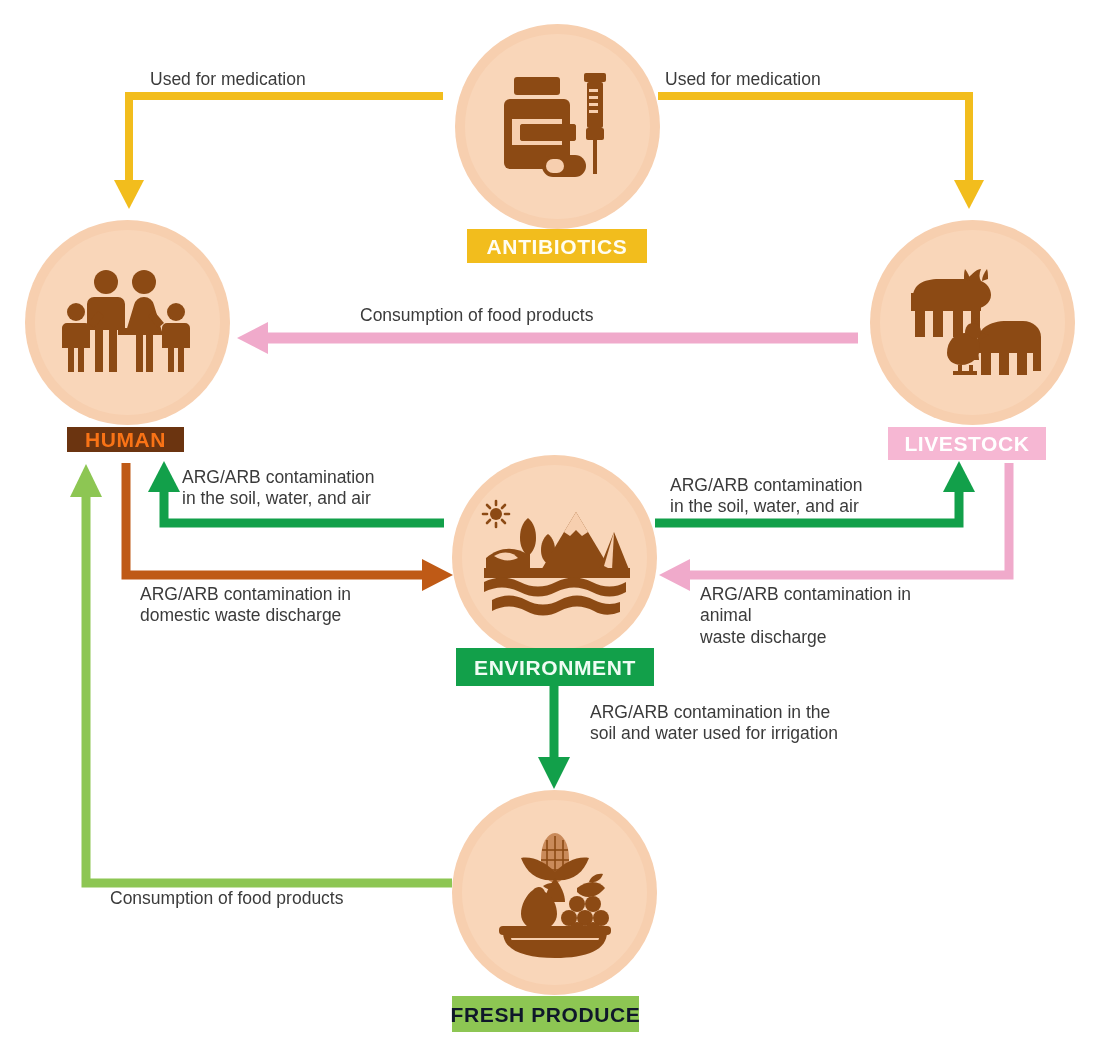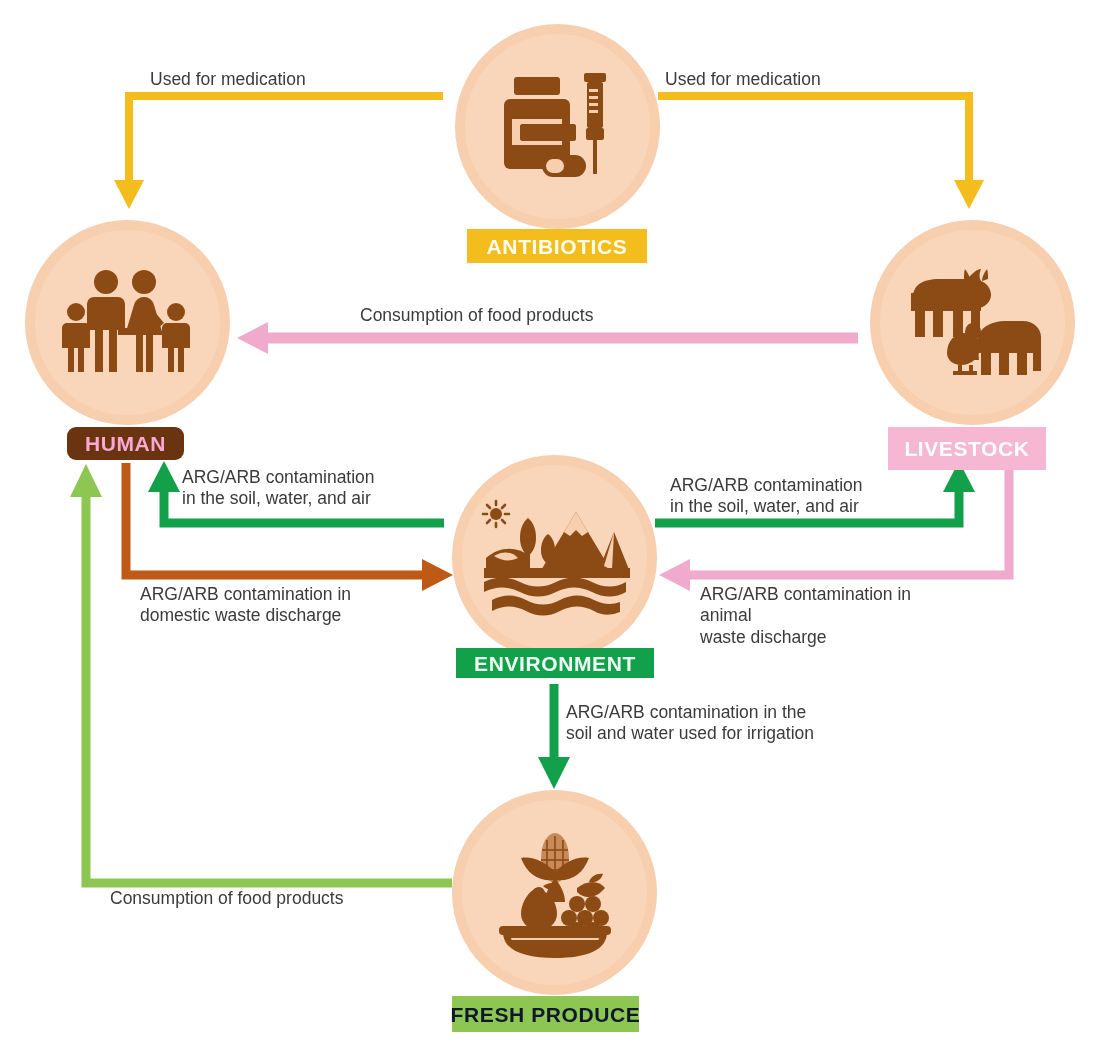--- a/index.html
+++ b/index.html
@@ -144,21 +144,21 @@
 
           <circle cx="118" cy="44" r="9"></circle>
           <path d="M109 55 h18 a5 5 0 0 1 5 5 v20 h-6 v24 h-6 v-24 h-4 v24 h-6 v-24 h-6 v-20 a5 5 0 0 1 5 -5 z"></path>
 
           <path d="M30 55 l10 -12 l6 5 l-10 12 z"></path>
           <path d="M106 55 l-10 -12 l-6 5 l10 12 z"></path>
           <path d="M60 60 h22 v7 h-22 z"></path>
         </g>
       </svg>
     </div>
-    <div class="badge" style="left:67px;top:427px;width:117px;height:33px;font-size:21px;background:#6B3410;color:#f9a8d4;border-radius:9px;">HUMAN</div>
+    <div class="badge" style="left:67px;top:427px;width:117px;height:25px;font-size:21px;background:#6B3410;color:#f97316;">HUMAN</div>
   </div>
 
   <div class="node">
     <div class="circle" style="left:870px;top:220px;width:205px;height:205px;">
       <div class="inner"></div>
       <svg width="140" height="120" viewBox="0 0 140 120">
         <g fill="#8C4A14">
 
           <path d="M10 34 c0 -12 10 -18 26 -18 h28 c6 -6 10 -10 14 -10 c-2 5 -2 9 0 12 c6 2 10 8 10 14 c0 8 -8 14 -18 14 h-60 z"></path>
           <path d="M62 6 c3 4 5 8 5 12 l-6 -2 c0 -4 0 -7 1 -10 z"></path>
@@ -180,21 +180,21 @@
           <path d="M62 70 c0 -6 3 -10 8 -10 c5 0 8 4 8 9 c0 4 -3 7 -7 7 z"></path>
           <path d="M70 57 c3 -3 6 -2 7 2 c-3 0 -5 0 -7 -2 z"></path>
           <path d="M78 70 l8 2 l-8 4 z"></path>
           <rect x="55" y="102" width="4" height="10"></rect>
           <rect x="66" y="102" width="4" height="10"></rect>
           <path d="M50 108 h12 v4 h-12 z"></path>
           <path d="M62 108 h12 v4 h-12 z"></path>
         </g>
       </svg>
     </div>
-    <div class="badge" style="left:888px;top:427px;width:158px;height:43px;font-size:21px;background:#F6B7D3;color:#FFFFFF;">LIVESTOCK</div>
+    <div class="badge" style="left:888px;top:427px;width:158px;height:33px;font-size:21px;background:#F6B7D3;color:#FFFFFF;">LIVESTOCK</div>
   </div>
 
   <div class="node">
     <div class="circle" style="left:452px;top:455px;width:205px;height:205px;">
       <div class="inner"></div>
       <svg width="150" height="120" viewBox="0 0 150 120">
         <g fill="#8C4A14">
 
           <circle cx="16" cy="16" r="6"></circle>
           <g stroke="#8C4A14" stroke-width="2.6" stroke-linecap="round">
@@ -222,21 +222,21 @@
           <path d="M6 60 c14 -12 30 -12 44 -2 v18 h-44 z"></path>
           <path d="M14 58 c10 -6 18 -4 24 2 c-8 4 -16 3 -24 -2 z" fill="#F7CFAF"></path>
 
           <rect x="4" y="70" width="146" height="10"></rect>
 
           <path d="M4 84 q18 -9 36 0 q18 9 36 0 q18 -9 36 0 q18 9 34 0 v10 q-16 9 -34 0 q-18 -9 -36 0 q-18 9 -36 0 q-18 -9 -36 0 z"></path>
           <path d="M12 102 q17 -9 34 0 q17 9 34 0 q17 -9 34 0 q14 7 26 2 v10 q-14 6 -26 -1 q-17 -9 -34 0 q-17 9 -34 0 q-17 -9 -34 0 z"></path>
         </g>
       </svg>
     </div>
-    <div class="badge" style="left:456px;top:648px;width:198px;height:30px;font-size:21px;background:#12A04A;color:#EFFCF3;">ENVIRONMENT</div>
+    <div class="badge" style="left:456px;top:648px;width:198px;height:38px;font-size:21px;background:#12A04A;color:#EFFCF3;">ENVIRONMENT</div>
   </div>
 
   <div class="node">
     <div class="circle" style="left:452px;top:790px;width:205px;height:205px;">
       <div class="inner"></div>
       <svg width="140" height="130" viewBox="0 0 140 130">
         <g fill="#8C4A14">
 
           <ellipse cx="70" cy="30" rx="14" ry="25" fill="#C98A5A"></ellipse>
           <g stroke="#8C4A14" stroke-width="1.6">
@@ -290,18 +290,18 @@
   <div class="edge-label c-center" style="left:140px;top:584px;width:286px;">ARG/ARB contamination in
 domestic waste discharge</div>
 
   <div class="edge-label c-center" style="left:670px;top:475px;width:260px;">ARG/ARB contamination
 in the soil, water, and air</div>
 
   <div class="edge-label c-center" style="left:700px;top:584px;width:290px;">ARG/ARB contamination in
 animal
 waste discharge</div>
 
-  <div class="edge-label c-center" style="left:566px;top:702px;width:320px;">ARG/ARB contamination in the
+  <div class="edge-label c-center" style="left:590px;top:702px;width:320px;">ARG/ARB contamination in the
 soil and water used for irrigation</div>
 
   <div class="edge-label c-center" style="left:110px;top:888px;width:310px;">Consumption of food products</div>
 
 </div>
 
 </body></html>

